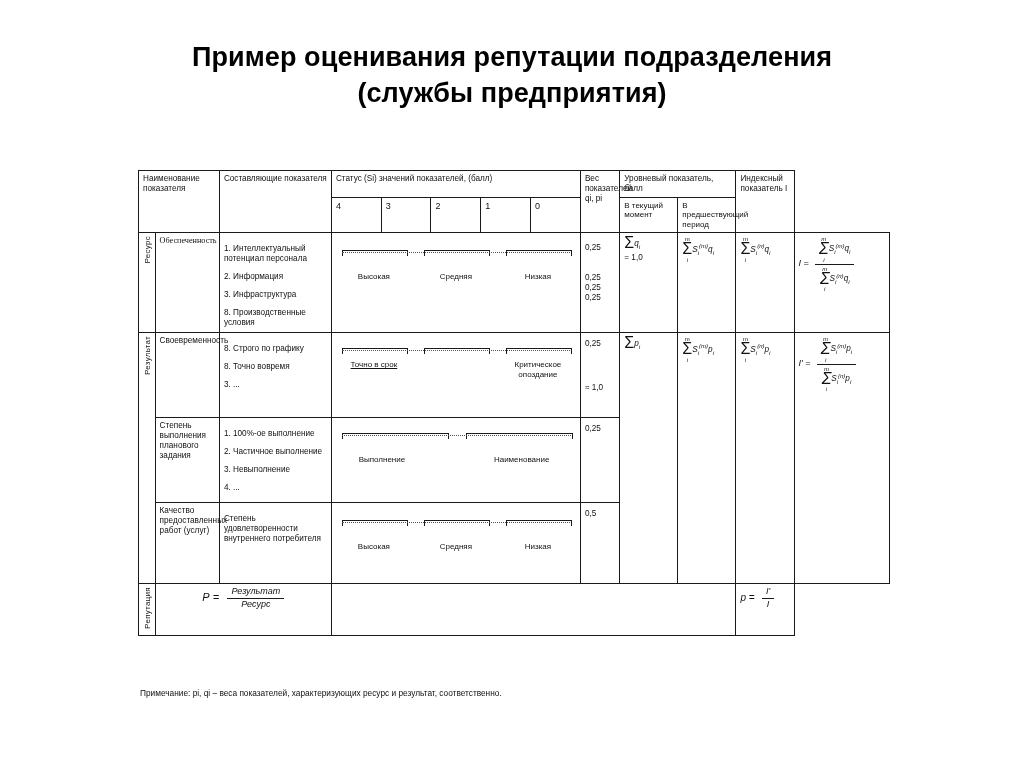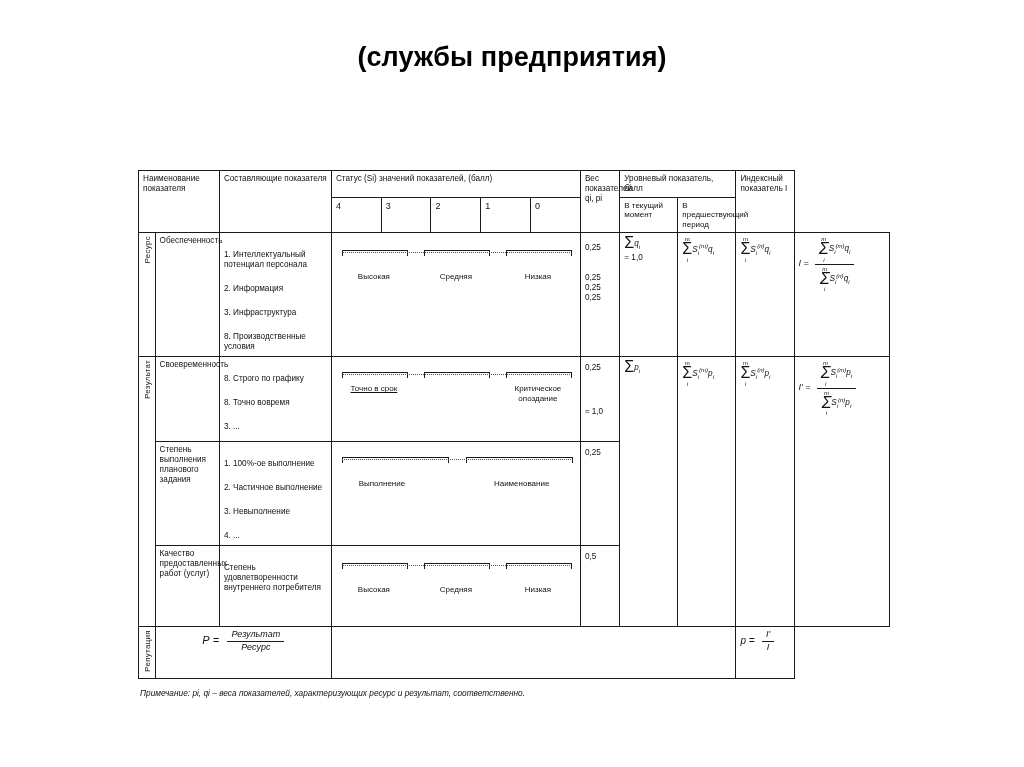--- a/index.html
+++ b/index.html
@@ -56,21 +56,21 @@
   .vert span{
     display:inline-block;
     writing-mode:vertical-rl;
     transform:rotate(180deg);
     font-size:8px;
     white-space:nowrap;
     letter-spacing:0.3px;
   }
 
   ol.plain{margin:0;padding:0;list-style:none;}
-  ol.plain li{margin:14px 0 1px 0;}
+  ol.plain li{margin:8px 0 1px 0;}
 
   
   .scale-cell{position:relative;padding:0;}
   .scale-box{position:relative;height:100%;width:100%;}
   .bracket{
     position:absolute;
     border-left:1px solid #1a1a1a;
     border-right:1px solid #1a1a1a;
     border-top:1px solid #1a1a1a;
     height:5px;
@@ -96,33 +96,33 @@
   .sigwrap .bot{display:block;}
   .sigbig{font-size:16px;line-height:0.9;display:block;}
 
   .reput-row td{height:44px;vertical-align:middle;}
   .note{
     position:absolute;
     left:140px;
     top:688px;
     width:760px;
     font-size:8.3px;
-    font-style:italic;
     color:#111;
   }
   .rsum{display:inline-block;vertical-align:middle;text-align:center;}
   .sub{font-size:6px;vertical-align:sub;}
   .sup{font-size:6px;vertical-align:super;}
 </style>
 </head>
 <body>
 
 <div class="page">
 
   <div class="title">
+    <div>Пример оценивания репутации подразделения</div>
     <div>(службы предприятия)</div>
   </div>
 
   <div class="table-wrap">
     <table class="main">
       <colgroup>
         <col style="width:16px">
         <col style="width:62px">
         <col style="width:108px">
         <col style="width:48px">
@@ -154,21 +154,21 @@
         <td>1</td>
         <td>0</td>
         <td style="font-size:8px;line-height:1.2;margin-top:18px;">В текущий момент</td>
         <td style="font-size:8px;line-height:1.2;">В предшествующий период</td>
       </tr>
 
       <tr>
         <td class="vert" rowspan="1">
           <span>Ресурс</span>
         </td>
-        <td style="height:92px;">Обеспеченность</td>
+        <td style="height:92px;font-family:Liberation Serif, serif;">Обеспеченность</td>
         <td>
           <ol class="plain">
             <li>1. Интеллектуальный потенциал персонала</li>
             <li>2. Информация</li>
             <li>3. Инфраструктура</li>
             <li>8. Производственные условия</li>
           </ol>
         </td>
         <td colspan="5" class="scale-cell">
           <div class="scale-box">

